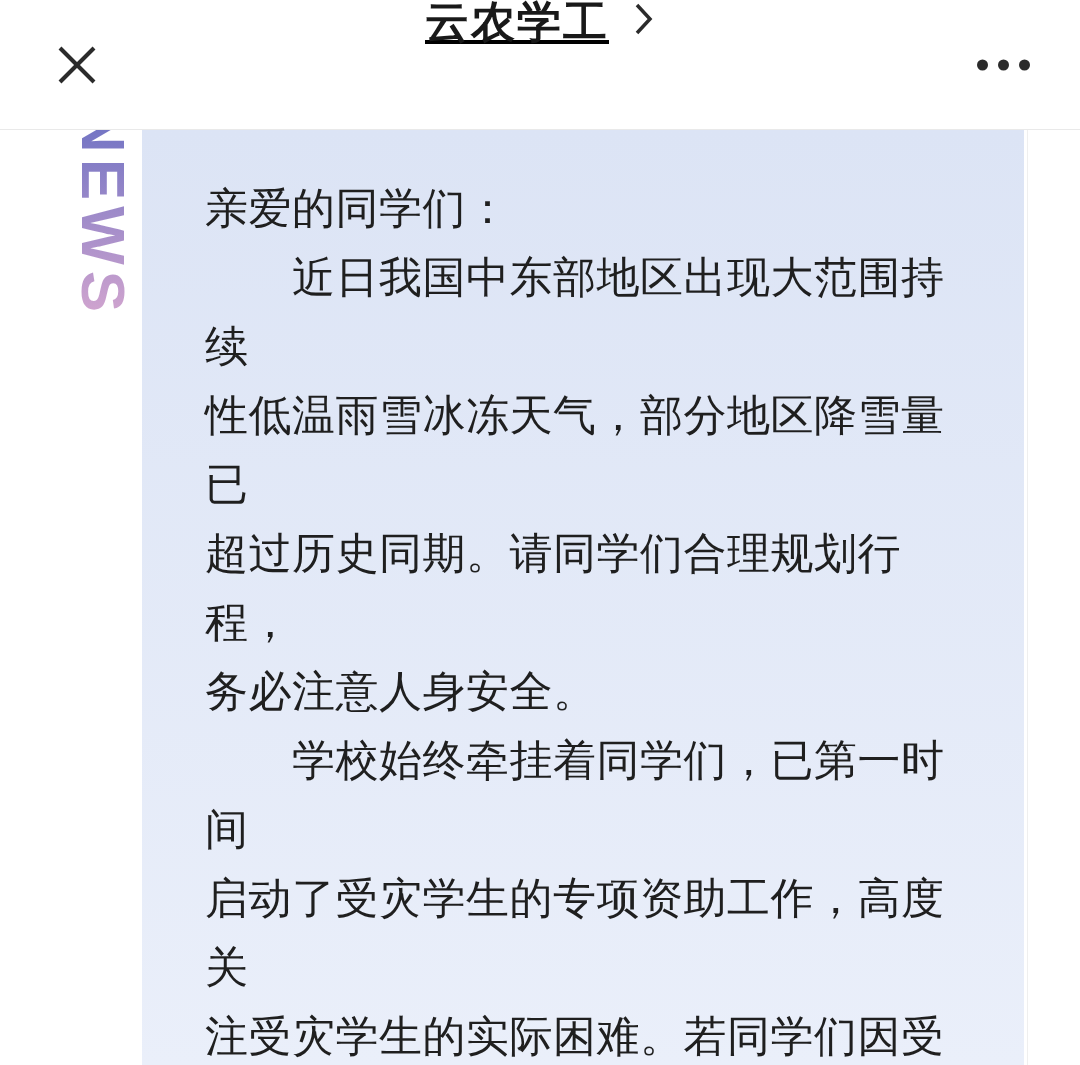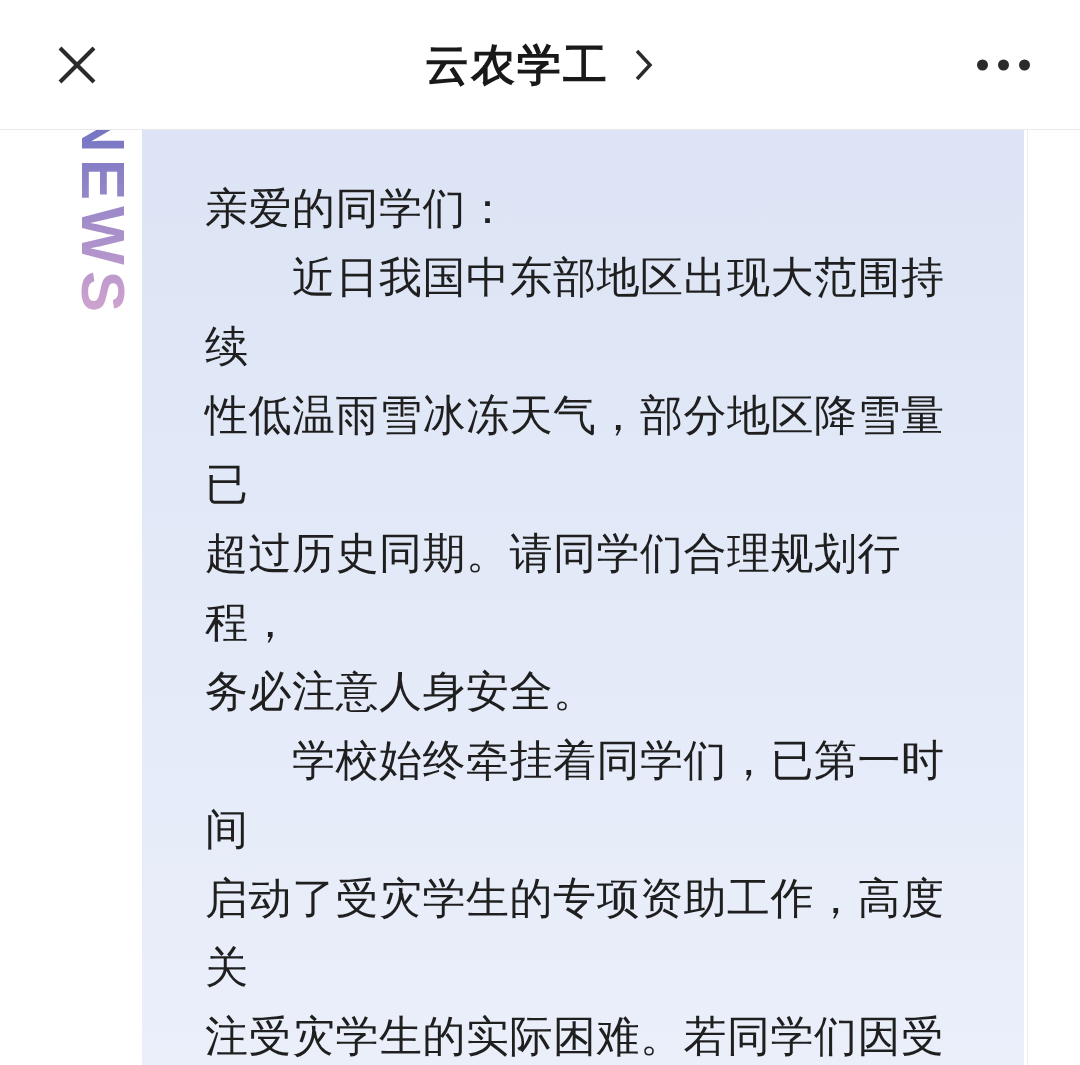--- a/index.html
+++ b/index.html
@@ -32,22 +32,22 @@
   }
   .close-btn {
     position:absolute; left:52px; top:50%;
     transform:translateY(-50%);
     width:50px; height:50px;
     display:flex; align-items:center; justify-content:center;
     background:none; border:none; cursor:pointer;
   }
   .title-wrap {
     position:absolute; left:0; right:0; top:0; bottom:0;
-    display:flex; align-items:center; justify-content:center;
-    gap:24px; cursor:pointer;
+    display:flex; justify-content:center;
+    gap:24px; cursor:pointer;text-decoration:underline;
   }
   .title {
     font-size:44px; font-weight:600; color:#191919;
     letter-spacing:2px; line-height:1;
   }
   .more-btn {
     position:absolute; right:50px; top:50%;
     transform:translateY(-50%);
     display:flex; gap:10px; align-items:center;
     background:none; border:none; cursor:pointer;

